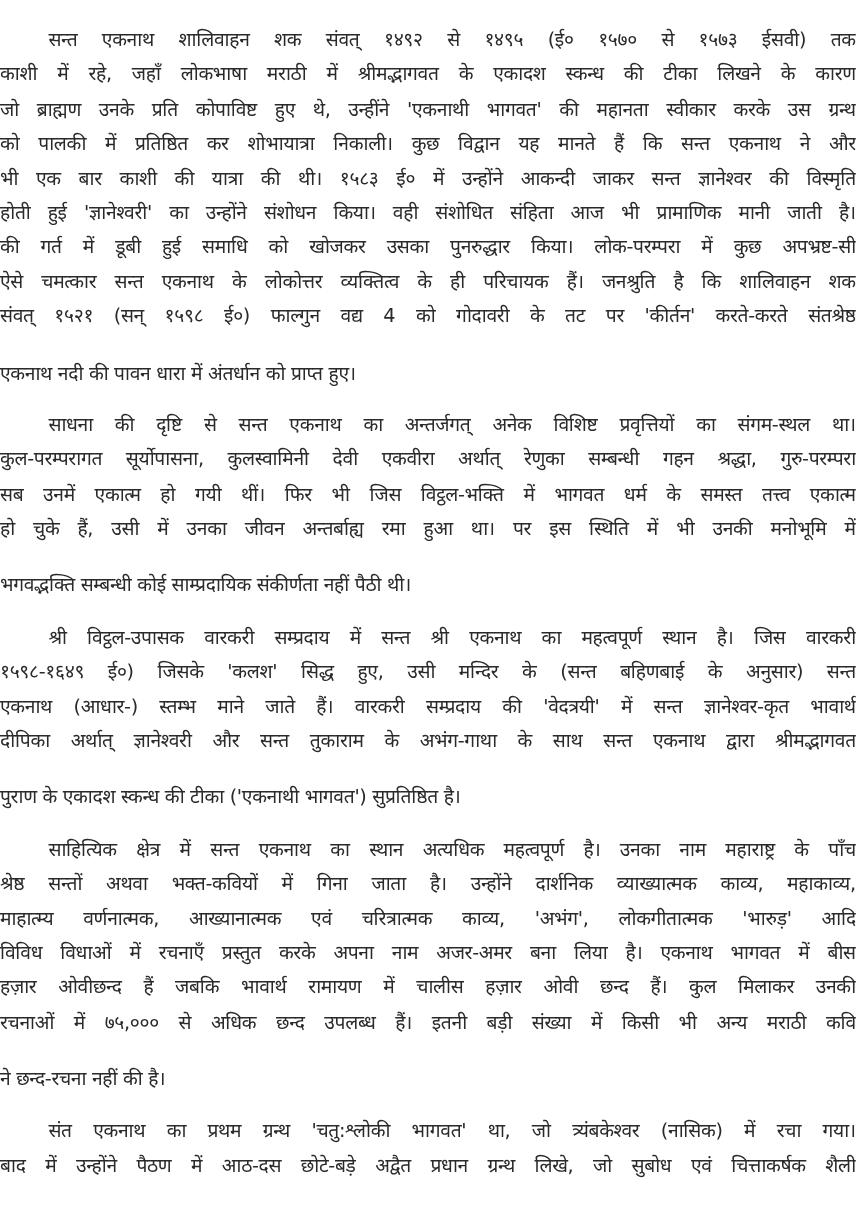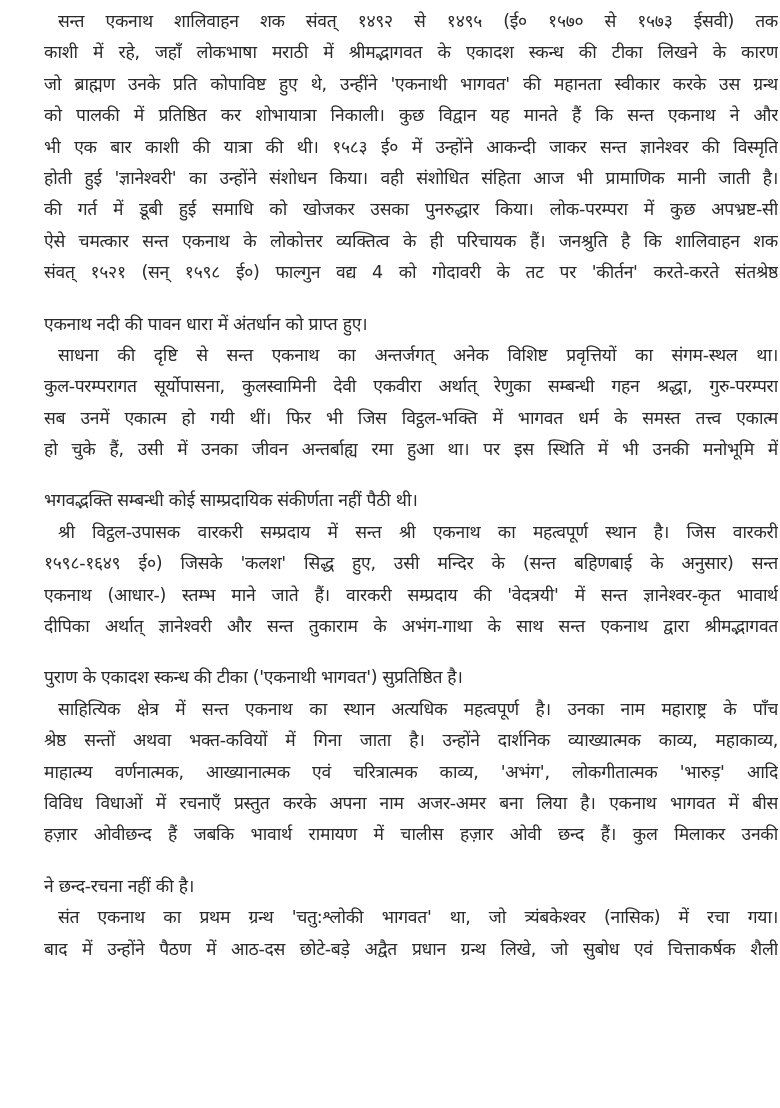--- a/index.html
+++ b/index.html
@@ -8,23 +8,22 @@
     position: absolute; left: 0; top: 6px; width: 778px;
     font-family: "DejaVu Sans", sans-serif;
     color: #2a2a2a;
     font-size: 17.5px;
   }
   .line {
     height: 31.4px; line-height: 31.4px;
     white-space: nowrap; overflow: hidden;
     text-align: justify; text-align-last: justify;
     letter-spacing: -0.3px;
-    padding-left: 44px;
   }
-  .line.indent { padding-left: 58px; }
+  .line.indent { padding-left: 44px; margin-top: 16px; }
   .line.last { text-align-last: left; margin-top: 20px; }
 </style>
 </head>
 <body>
 
 <div class="page">
   <div>
     <div class="line indent">सन्त एकनाथ शालिवाहन शक संवत् १४९२ से १४९५ (ई० १५७० से १५७३ ईसवी) तक</div>
     <div class="line">काशी में रहे, जहाँ लोकभाषा मराठी में श्रीमद्भागवत के एकादश स्कन्ध की टीका लिखने के कारण</div>
     <div class="line">जो ब्राह्मण उनके प्रति कोपाविष्ट हुए थे, उन्हींने 'एकनाथी भागवत' की महानता स्वीकार करके उस ग्रन्थ</div>
@@ -51,19 +50,20 @@
     <div class="line">एकनाथ (आधार-) स्तम्भ माने जाते हैं। वारकरी सम्प्रदाय की 'वेदत्रयी' में सन्त ज्ञानेश्वर-कृत भावार्थ</div>
     <div class="line">दीपिका अर्थात् ज्ञानेश्वरी और सन्त तुकाराम के अभंग-गाथा के साथ सन्त एकनाथ द्वारा श्रीमद्भागवत</div>
     <div class="line last">पुराण के एकादश स्कन्ध की टीका ('एकनाथी भागवत') सुप्रतिष्ठित है।</div>
   </div>
   <div>
     <div class="line indent">साहित्यिक क्षेत्र में सन्त एकनाथ का स्थान अत्यधिक महत्वपूर्ण है। उनका नाम महाराष्ट्र के पाँच</div>
     <div class="line">श्रेष्ठ सन्तों अथवा भक्त-कवियों में गिना जाता है। उन्होंने दार्शनिक व्याख्यात्मक काव्य, महाकाव्य,</div>
     <div class="line">माहात्म्य वर्णनात्मक, आख्यानात्मक एवं चरित्रात्मक काव्य, 'अभंग', लोकगीतात्मक 'भारुड़' आदि</div>
     <div class="line">विविध विधाओं में रचनाएँ प्रस्तुत करके अपना नाम अजर-अमर बना लिया है। एकनाथ भागवत में बीस</div>
     <div class="line">हज़ार ओवीछन्द हैं जबकि भावार्थ रामायण में चालीस हज़ार ओवी छन्द हैं। कुल मिलाकर उनकी</div>
+    <div class="line">रचनाओं में ७५,००० से अधिक छन्द उपलब्ध हैं। इतनी बड़ी संख्या में किसी भी अन्य मराठी कवि</div>
     <div class="line last">ने छन्द-रचना नहीं की है।</div>
   </div>
   <div>
     <div class="line indent">संत एकनाथ का प्रथम ग्रन्थ 'चतु:श्लोकी भागवत' था, जो त्र्यंबकेश्वर (नासिक) में रचा गया।</div>
     <div class="line">बाद में उन्होंने पैठण में आठ-दस छोटे-बड़े अद्वैत प्रधान ग्रन्थ लिखे, जो सुबोध एवं चित्ताकर्षक शैली</div>
   </div>
 </div>
 
 </body></html>

